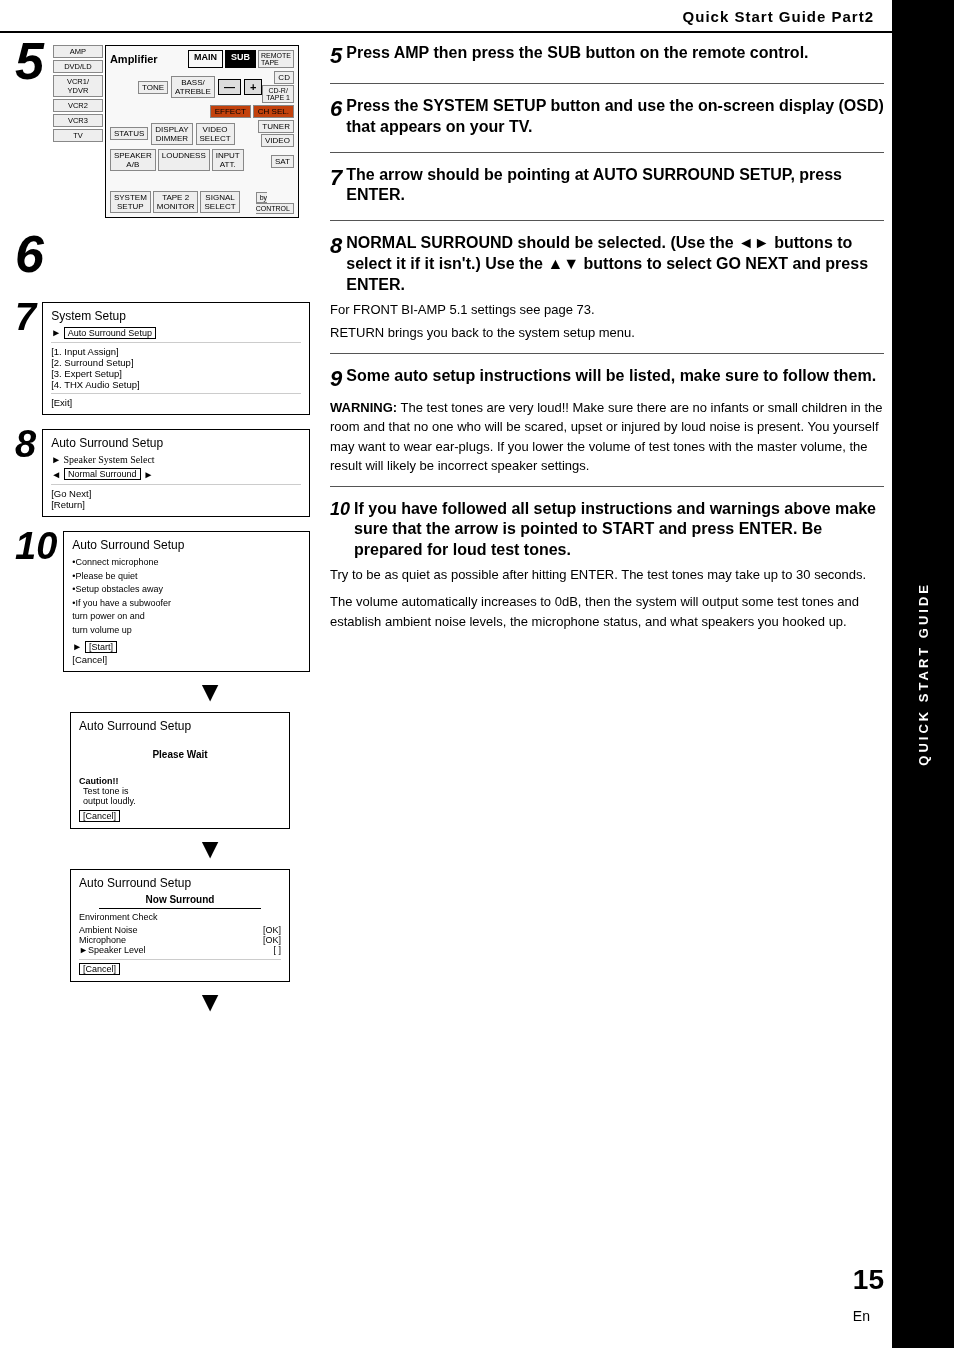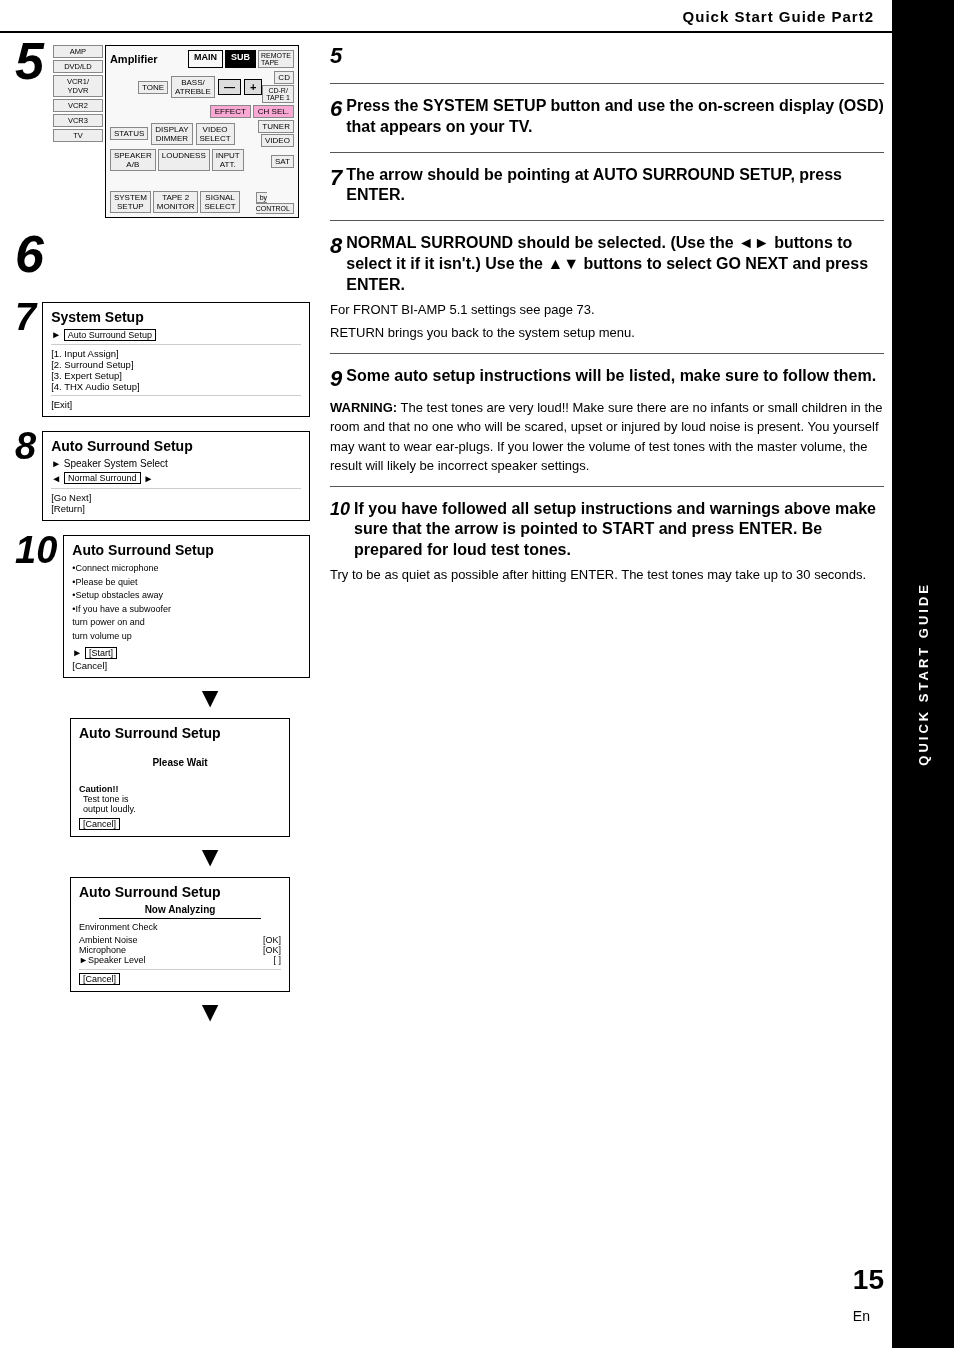--- a/index.html
+++ b/index.html
@@ -127,43 +127,43 @@
       border: 1px solid #000;
       padding: 1px 5px;
       font-size: 11px;
       font-weight: bold;
       background: #ddd;
     }
     .amp-effect {
       border: 1px solid #888;
       padding: 1px 4px;
       font-size: 8px;
-      background: #f9a8d4;
+      background: #c2410c;
       text-align: center;
     }
     .amp-side-label {
       border: 1px solid #888;
       padding: 1px 3px;
       background: #eee;
       font-size: 7.5px;
       width: 50px;
       text-align: center;
     }
 
     
     .osd-box {
       border: 1.5px solid #000;
       padding: 6px 8px;
       margin-top: 4px;
       font-size: 10px;
       background: #fff;
     }
     .osd-title {
-      font-weight: bold;
-      font-size: 14px;
+      font-weight: normal;
+      font-size: 12px;
       margin-bottom: 4px;
     }
     .osd-selected {
       display: inline-block;
       border: 1px solid #000;
       padding: 0 3px;
       font-size: 9px;
     }
     .osd-arrow {
       font-size: 10px;
@@ -357,21 +357,21 @@
         <div class="osd-item-bracket">[4. THX Audio Setup]</div>
         <div class="osd-separator"></div>
         <div class="osd-item-bracket">[Exit]</div>
       </div>
     </div>
 
     <div style="display:flex; align-items:flex-start; margin-bottom:10px; margin-left:5px;">
       <span class="step-number-medium" style="margin-right:6px;">8</span>
       <div class="osd-box" style="flex:1;">
         <div class="osd-title">Auto Surround Setup</div>
-        <div style="margin-bottom:3px;">
+        <div style="margin-bottom:3px;font-family:Liberation Serif, serif;">
           <span class="osd-arrow">►</span>
           <span style="font-size:10px;">Speaker System Select</span>
         </div>
         <div style="display:flex; align-items:center; gap:3px; margin-bottom:4px;">
           <span style="font-size:10px;">◄</span>
           <span class="osd-selected">Normal Surround</span>
           <span style="font-size:10px;">►</span>
         </div>
         <div class="osd-separator"></div>
         <div class="osd-item-bracket">[Go Next]</div>
@@ -412,21 +412,21 @@
           <span class="osd-selected">[Cancel]</span>
         </div>
       </div>
     </div>
 
     <div class="arrow-down" style="margin-left:100px;">▼</div>
 
     <div style="margin-left:60px; margin-bottom:4px;">
       <div class="osd-box" style="width:220px;">
         <div class="osd-title">Auto  Surround  Setup</div>
-        <div style="text-align:center; font-size:10px; font-weight:bold;">Now  Analyzing</div>
+        <div style="text-align:center; font-size:10px; font-weight:bold;">Now  Surround</div>
         <div style="border-bottom:1.5px solid #000; margin:3px 20px;"></div>
         <div style="font-size:9px; margin-bottom:3px;">Environment  Check</div>
         <div style="display:flex; justify-content:space-between; font-size:9px;">
           <span>Ambient  Noise</span>
           <span>[OK]</span>
         </div>
         <div style="display:flex; justify-content:space-between; font-size:9px;">
           <span>Microphone</span>
           <span>[OK]</span>
         </div>
@@ -443,20 +443,21 @@
 
     <div class="arrow-down" style="margin-left:100px;">▼</div>
 
   </div>
 
   <div class="right-col">
 
     <div class="step-block">
       <div class="step-heading">
         <span class="step-num-right">5</span>
+        <span class="step-text-bold">Press AMP then press the SUB button on the remote control.</span>
       </div>
     </div>
 
     <div class="step-block">
       <div class="step-heading">
         <span class="step-num-right">6</span>
         <span class="step-text-bold">Press the SYSTEM SETUP button and use the on-screen display (OSD) that appears on your TV.</span>
       </div>
     </div>
 
@@ -486,20 +487,21 @@
         <span> The test tones are very loud!! Make sure there are no infants or small children in the room and that no one who will be scared, upset or injured by loud noise is present. You yourself may want to wear ear-plugs. If you lower the volume of test tones with the master volume, the result will likely be incorrect speaker settings.</span>
       </div>
     </div>
 
     <div class="step-block">
       <div class="step-heading">
         <span class="step-num-right" style="font-size:18px;">10</span>
         <span class="step-text-bold">If you have followed all setup instructions and warnings above make sure that the arrow is pointed to START and press ENTER. Be prepared for loud test tones.</span>
       </div>
       <div class="step-text-normal">Try to be as quiet as possible after hitting ENTER. The test tones may take up to 30 seconds.</div>
+      <div class="step-text-normal" style="margin-top:8px;">The volume automatically increases to 0dB, then the system will output some test tones and establish ambient noise levels, the microphone status, and what speakers you hooked up.</div>
     </div>
 
   </div>
 </div>
 
 <div class="page-number">
   <span>15</span><br>
   <span class="page-en">En</span>
 </div>
 

